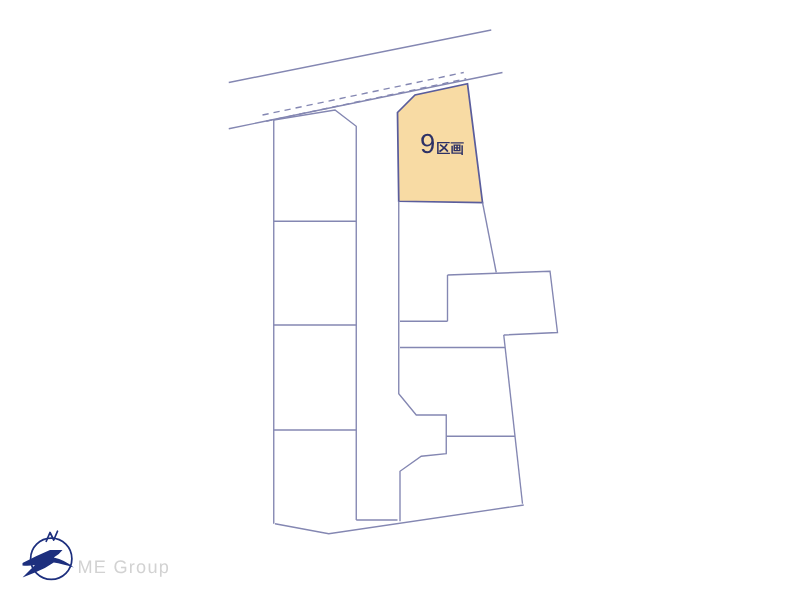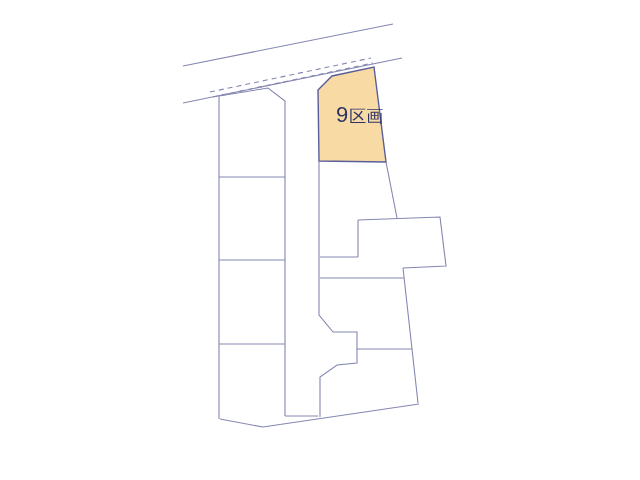--- a/index.html
+++ b/index.html
@@ -26,22 +26,22 @@
     top: 104px;
     white-space: nowrap;
     color: #2d3166;
     line-height: 1;
   }
   .lot-label .num {
     font-size: 22px;
     font-weight: 500;
   }
   .lot-label .suffix {
-    font-size: 17px;
-    font-weight: 400;
+    font-size: 11px;
+    font-weight: 700;
     margin-left: 1px;
   }
   .brand {
     position: absolute;
     left: 18px;
     top: 424px;
     width: 200px;
     height: 50px;
   }
   .brand-logo {
@@ -83,14 +83,22 @@
       <polyline points="357,349 412,349" fill="none" stroke="#8487b2" stroke-width="1.1" stroke-linejoin="miter"></polyline>
       <polyline points="403,268 418,403" fill="none" stroke="#8487b2" stroke-width="1.1" stroke-linejoin="miter"></polyline>
       <polyline points="210,92 371,58" fill="none" stroke="#8487b2" stroke-width="1.1" stroke-linejoin="miter" stroke-dasharray="5 4"></polyline>
       <polyline points="213,97 373,63" fill="none" stroke="#8487b2" stroke-width="1.1" stroke-linejoin="miter" stroke-dasharray="5 4"></polyline>
     </svg>
 
   <div class="lot-label" style="color: rgb(45, 49, 102);">
     <span class="num">9</span><span class="suffix">区画</span>
   </div>
 
+  <div class="brand">
+    <svg class="brand-logo" width="60" height="50" viewBox="18 425 60 50">
+      <circle cx="41" cy="448" r="16.5" fill="none" stroke-width="1.4" stroke="#1d2f7e"></circle>
+      <path d="M37,434 L40,427 L43,433 L46,426" fill="none" stroke-width="1.4" stroke-linecap="round" stroke-linejoin="round" stroke="#1d2f7e"></path>
+      <path d="M15,453 Q28,446 40,441 L50,441 Q47,445 43,447 Q52,449 59,455 Q50,452 43,451 Q36,456 28,459 L18,463 Q24,457 28,453 Q22,454 15,453 Z" stroke="none" fill="#1d2f7e"></path>
+    </svg>
+    <span class="brand-name" style="color: rgb(210, 210, 210);">ME Group</span>
+  </div>
 
 </div>
 
 </body></html>

